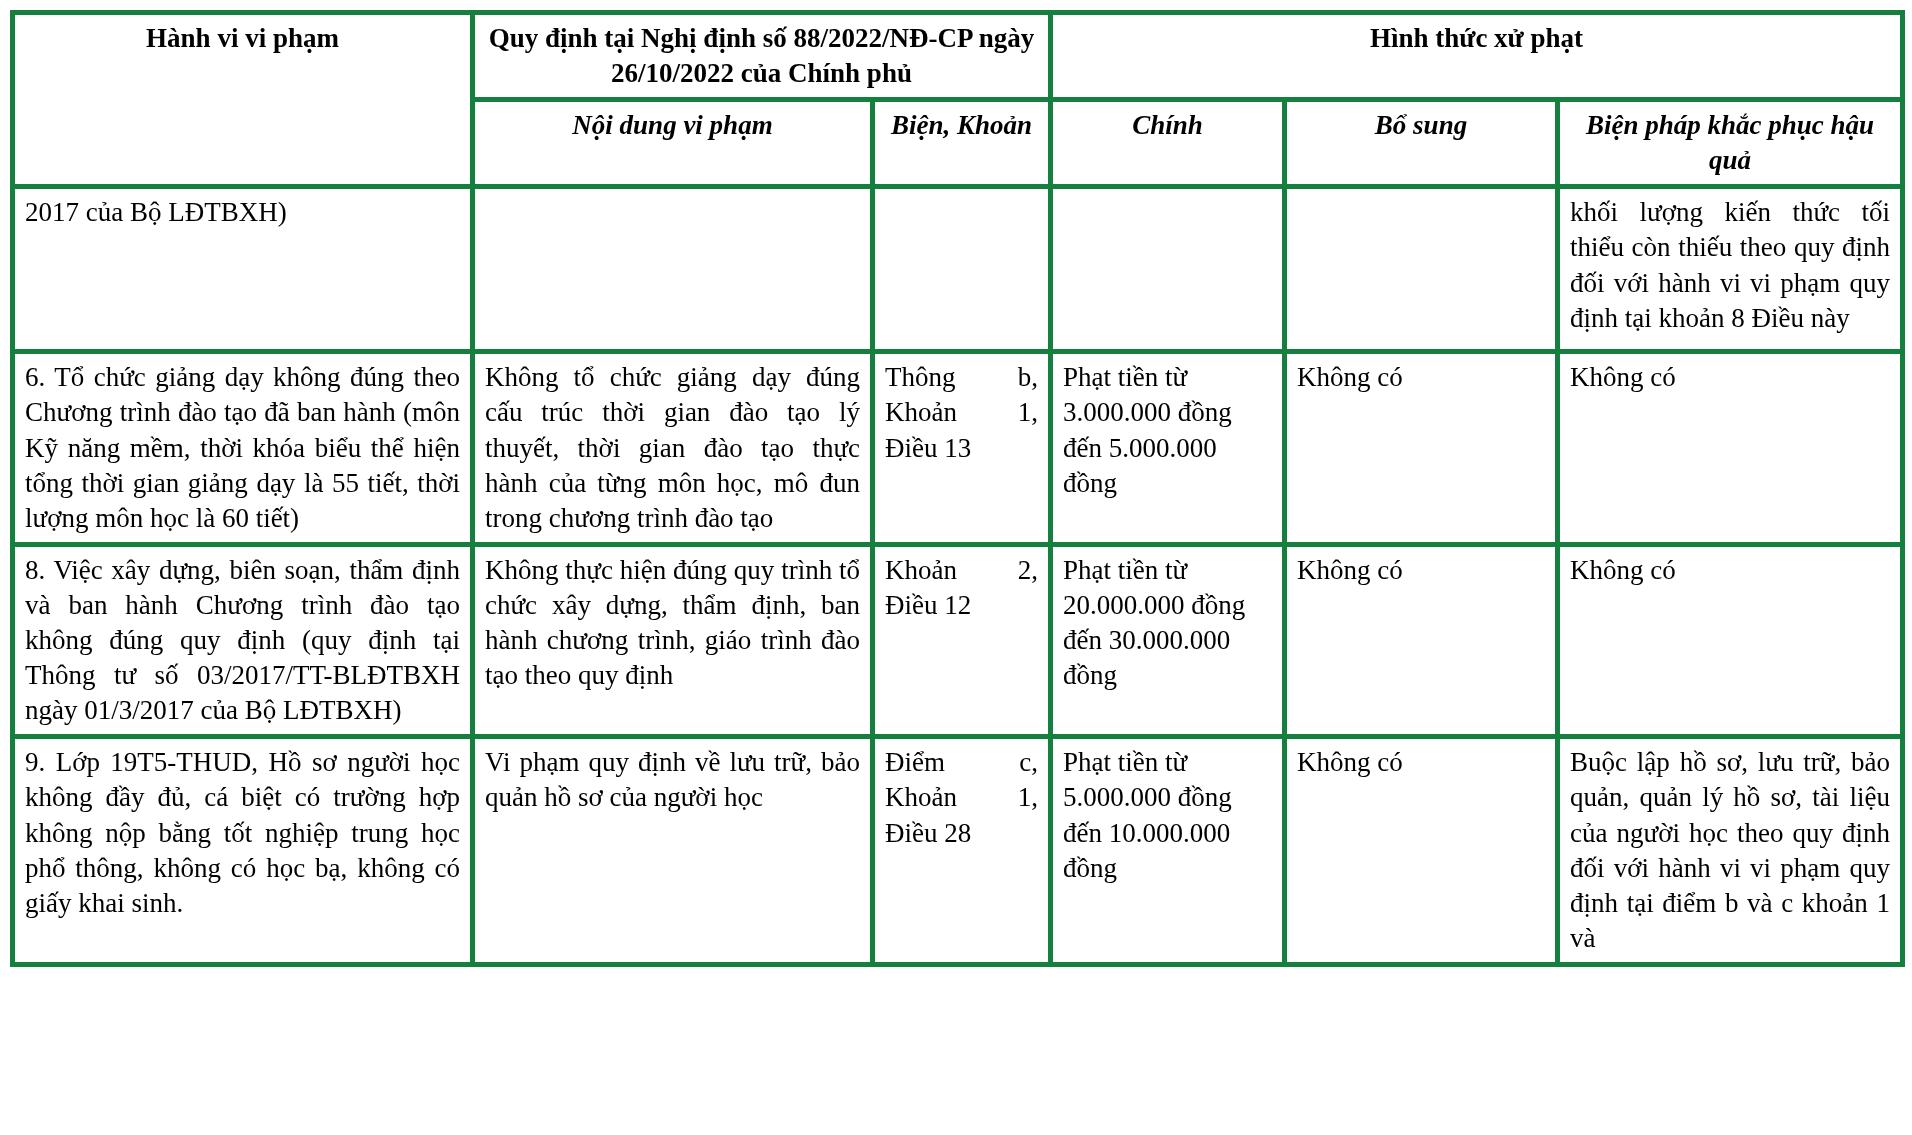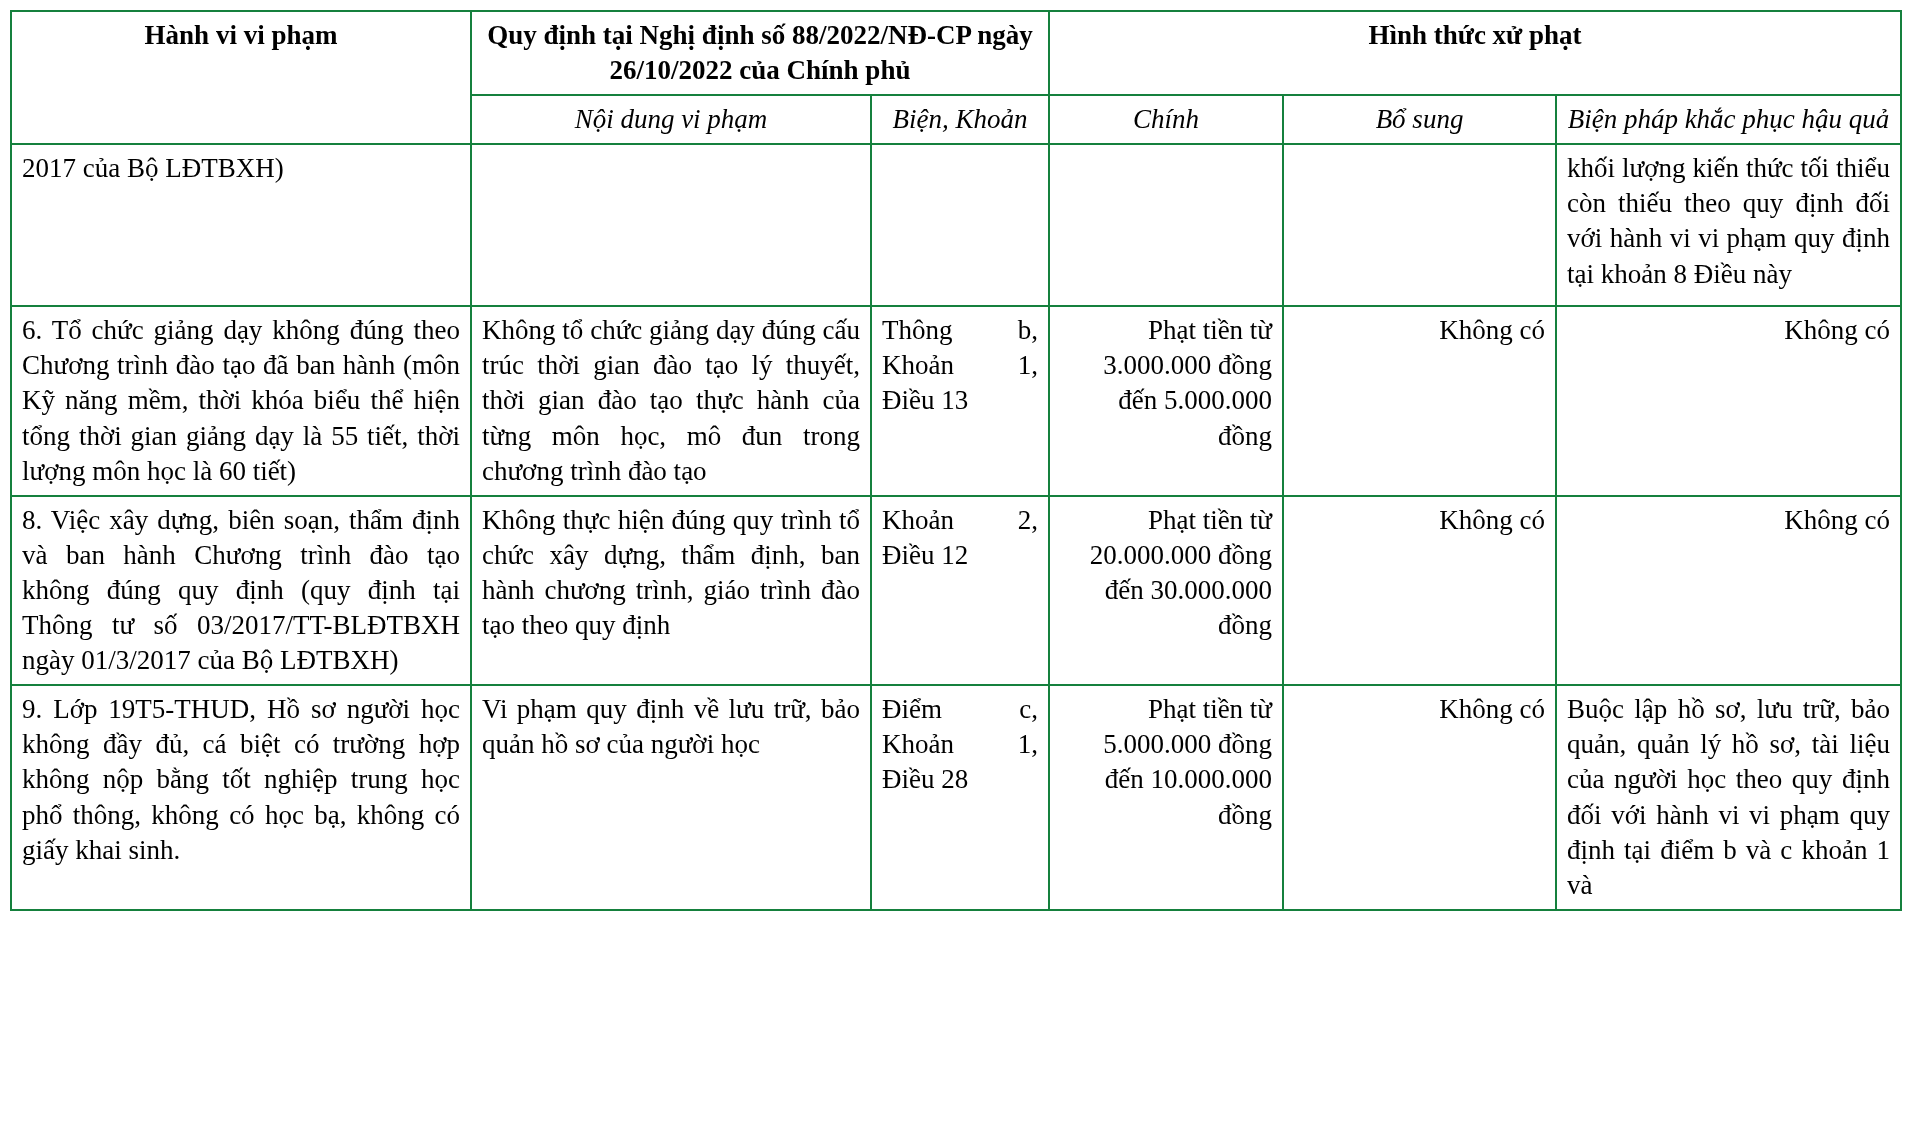--- a/index.html
+++ b/index.html
@@ -25,56 +25,56 @@
 
   table.doc-table {
     border-collapse: collapse;
     table-layout: fixed;
     width: 1890px;
     border: 1px solid #555;
   }
 
   table.doc-table td,
   table.doc-table th {
-    border: 2px solid #15803d;
+    border: 5px solid #15803d;
     vertical-align: top;
     padding: 6px 10px 6px 10px;
     font-size: 27px;
     line-height: 1.30;
   }
 
   
   th.h-main {
     text-align: center;
     vertical-align: middle;
     font-weight: bold;
     font-size: 27px;
     line-height: 1.30;
     padding: 14px 10px;
   }
   th.h-sub {
     vertical-align: middle;
-    font-weight: normal;
+    font-weight: bold;
     font-style: italic;
     font-size: 27px;
     line-height: 1.30;
     padding: 14px 10px;
   }
 
   
   col.c-hanhvi   { width: 460px; }
   col.c-noidung  { width: 400px; }
   col.c-dieu     { width: 178px; }
   col.c-chinh    { width: 234px; }
   col.c-bosung   { width: 273px; }
   col.c-bienphap { width: 345px; }
 
   
   .just     { text-align: justify; text-align-last: left; hyphens: none; }
-  .ctr      { text-align: right; }
+  .ctr      { text-align: left; }
   .ital     { }
 
   .cell-mid { vertical-align: middle; }
 
   .dieu-cell {
     vertical-align: middle;
     text-align: justify;
     text-align-last: justify;
     padding-left: 12px;
     padding-right: 12px;

